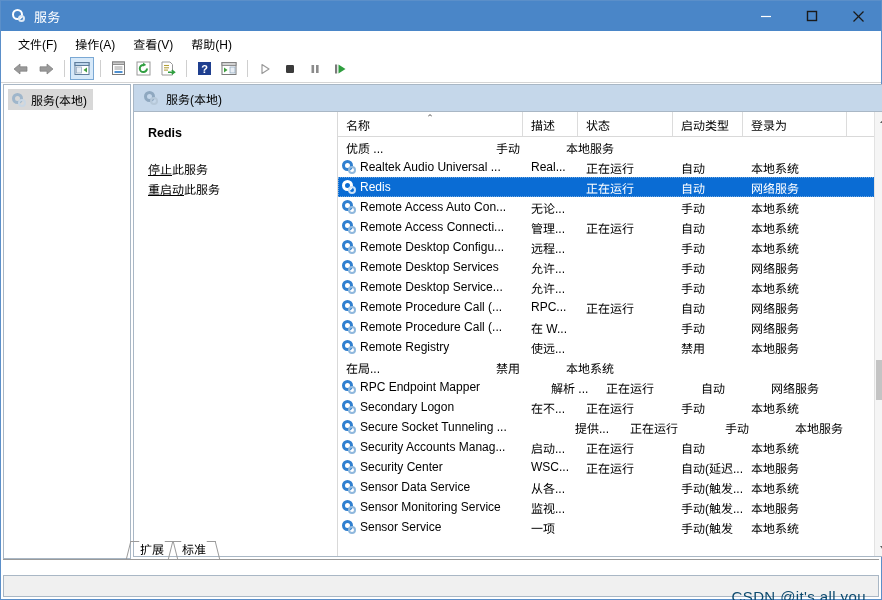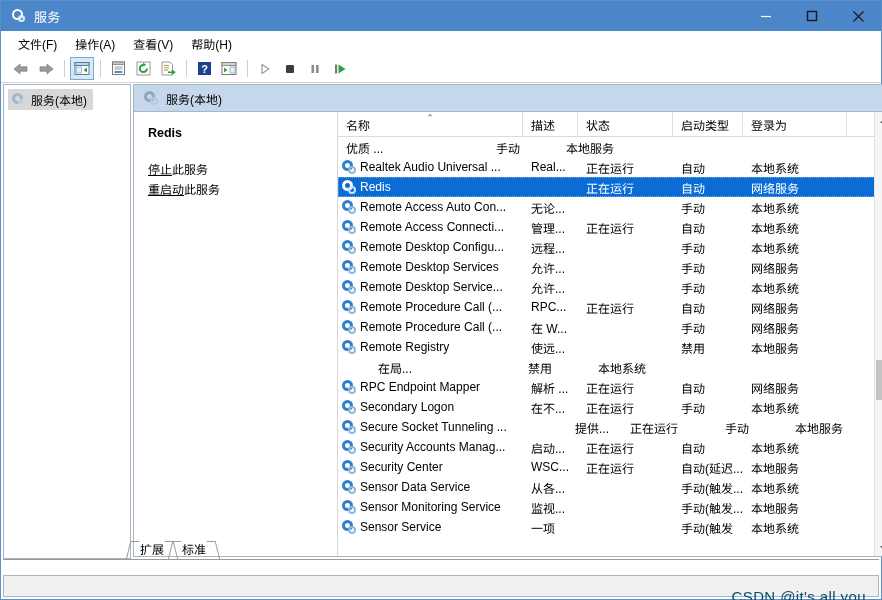--- a/index.html
+++ b/index.html
@@ -530,34 +530,34 @@
                     <i class="b"></i>
                   </span>
                   <span>Remote Registry</span>
                 </div>
                 <div class="cell" style="width: 55px;">使远...</div>
                 <div class="cell" style="width: 95px;"></div>
                 <div class="cell" style="width: 70px;">禁用</div>
                 <div class="cell" style="width: 104px;">本地服务</div>
               </div>
               <div class="row">
-                <div class="cell" style="width: 55px; margin-left: 32px;">在局...</div>
+                <div class="cell" style="width: 55px;">在局...</div>
                 <div class="cell" style="width: 95px;"></div>
                 <div class="cell" style="width: 70px;">禁用</div>
                 <div class="cell" style="width: 104px;">本地系统</div>
               </div>
               <div class="row">
                 <div class="cell name" style="width: 185px;">
                   <span class="svcicon">
                     <i class="a"></i>
                     <i class="b"></i>
                   </span>
                   <span>RPC Endpoint Mapper</span>
                 </div>
-                <div class="cell" style="width: 55px;">解析 ...</div>
+                <div class="cell" style="width: 55px; margin-left: 20px;">解析 ...</div>
                 <div class="cell" style="width: 95px;">正在运行</div>
                 <div class="cell" style="width: 70px;">自动</div>
                 <div class="cell" style="width: 104px;">网络服务</div>
               </div>
               <div class="row">
                 <div class="cell name" style="width: 185px;">
                   <span class="svcicon">
                     <i class="a"></i>
                     <i class="b"></i>
                   </span>

